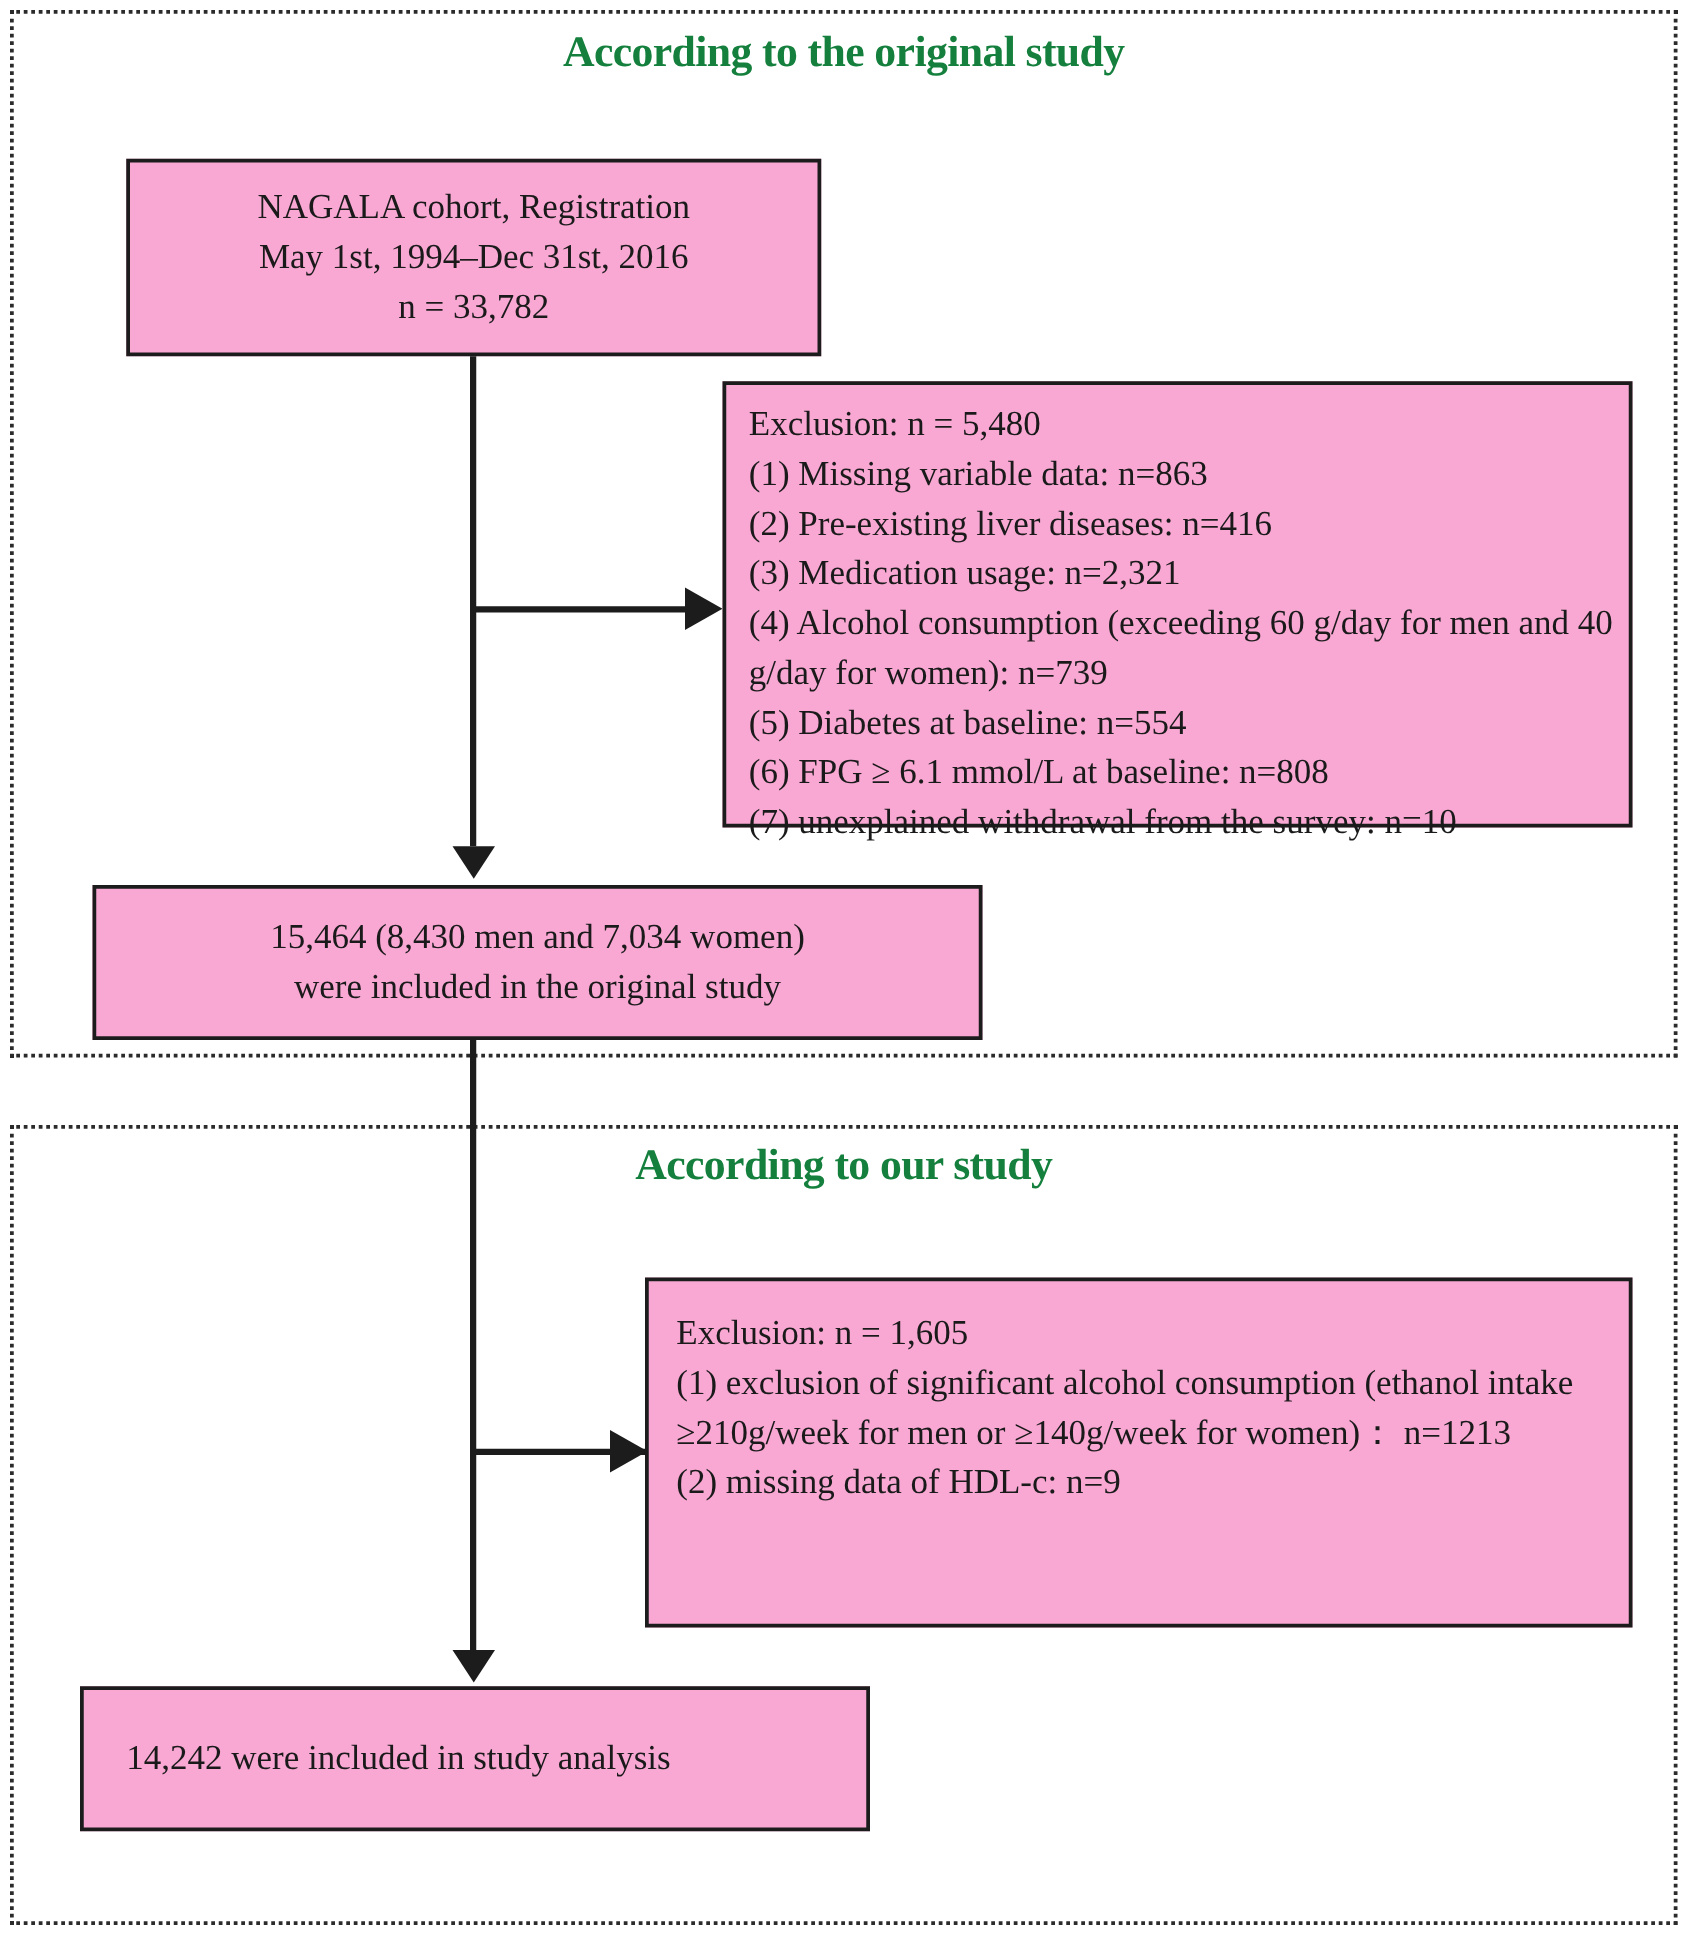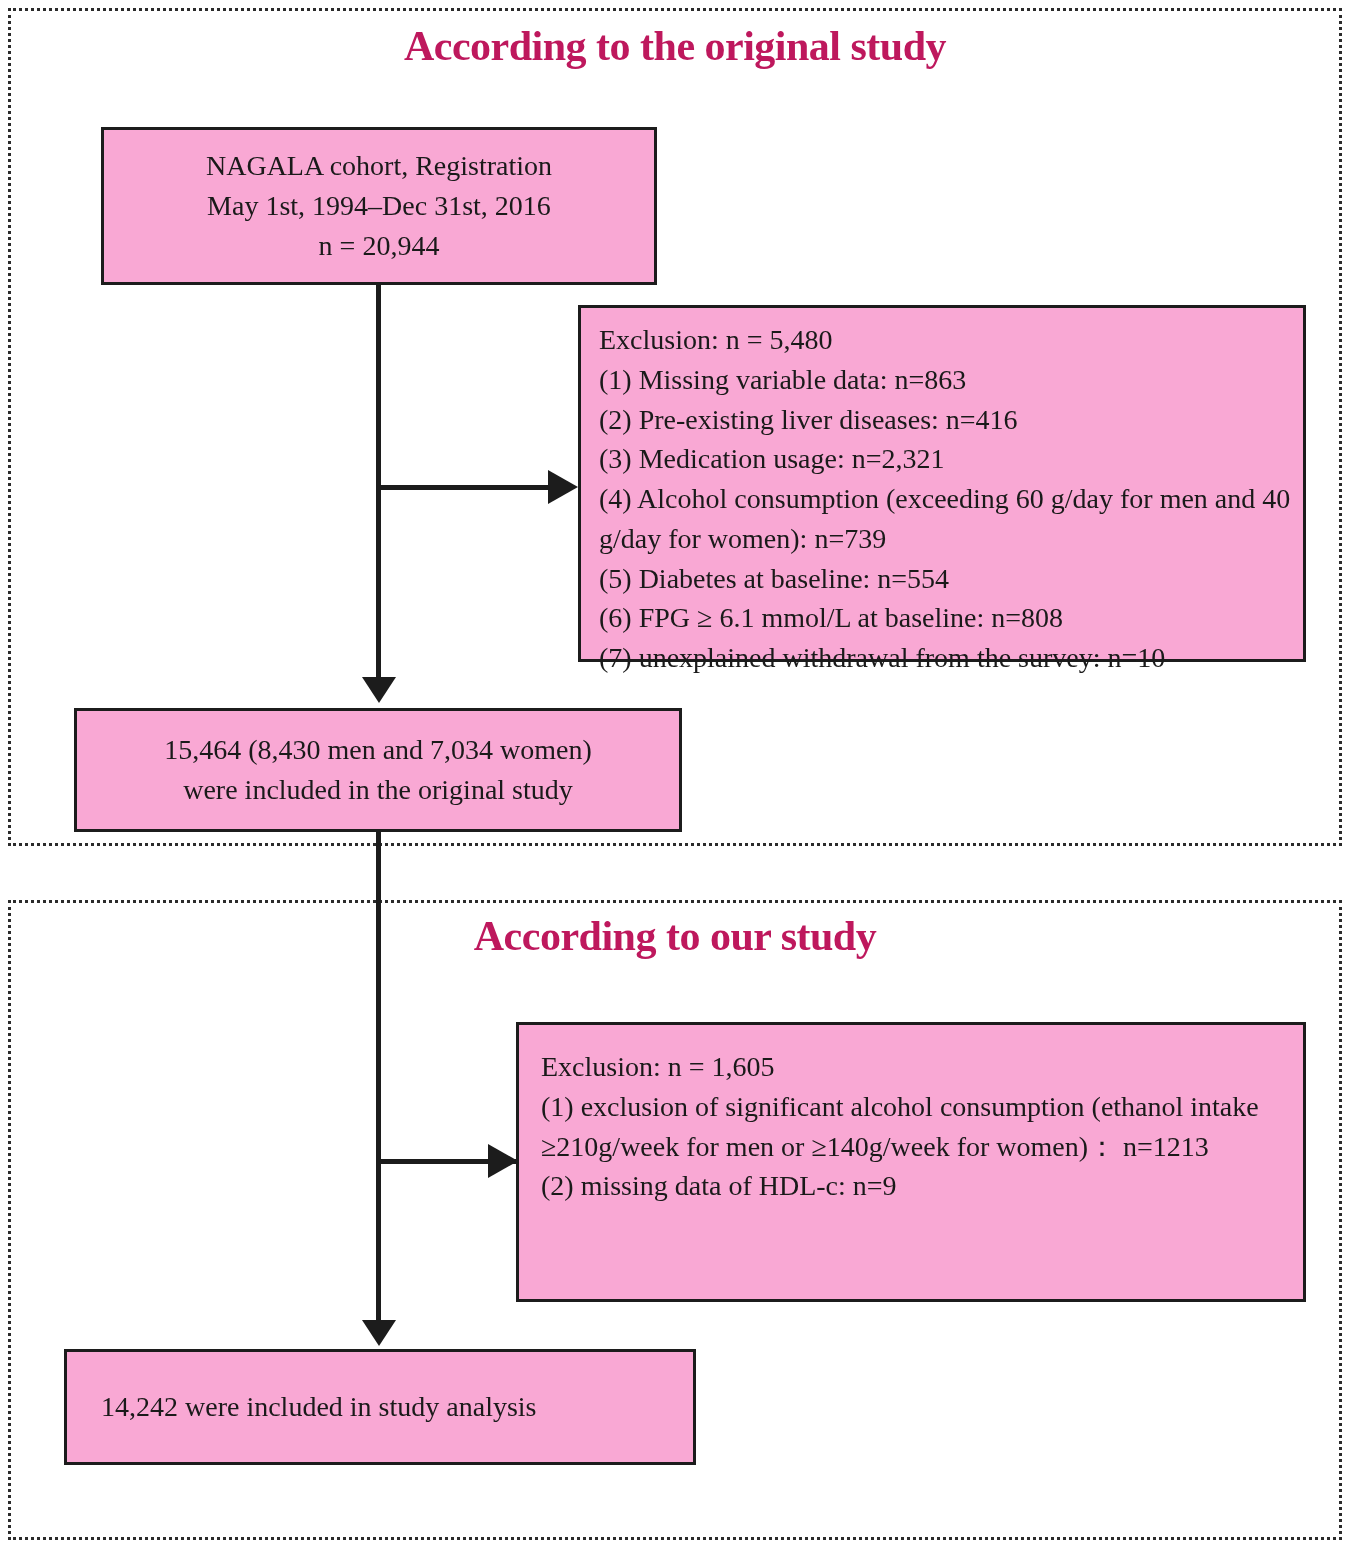--- a/index.html
+++ b/index.html
@@ -24,24 +24,24 @@
     box-sizing: border-box;
     background: transparent;
   }
   #section-original-frame { left: 8px;  top: 8px;   width: 1334px; height: 838px; }
   #section-our-frame      { left: 8px;  top: 900px; width: 1334px; height: 640px; }
 
   
   .section-title {
     position: absolute;
     font-weight: bold;
-    font-size: 42px;
+    font-size: 35px;
     letter-spacing: -0.5px;
     white-space: nowrap;
-    color: #be185d;
+    color: #15803d;
     font-family: "Liberation Serif", "DejaVu Serif", serif;
   }
   #title-original { left: 0; top: 22px;  width: 1350px; text-align: center; }
   #title-our      { left: 0; top: 912px; width: 1350px; text-align: center; }
 
   
   .node-box {
     position: absolute;
     box-sizing: border-box;
     border: 3px solid #1c1c1c;
@@ -58,21 +58,21 @@
   }
   #box-cohort .inner { width: 100%; }
 
   #box-exclusion-1 {
     left: 578px; top: 305px; width: 728px; height: 357px;
     padding: 12px 0 12px 18px;
   }
   #box-exclusion-1 .line { white-space: normal; }
 
   #box-included-original {
-    left: 74px; top: 708px; width: 608px; height: 124px;
+    left: 74px; top: 708px; width: 712px; height: 124px;
     display: flex; align-items: center; justify-content: center;
     text-align: center;
   }
   #box-included-original .inner { width: 100%; }
 
   #box-exclusion-2 {
     left: 516px; top: 1022px; width: 790px; height: 280px;
     padding: 22px 0 0 22px;
   }
 
@@ -130,21 +130,21 @@
 <div id="page">
 
   <div class="section-frame" id="section-original-frame"></div>
 
   <div class="section-title" id="title-original">According to the original study</div>
 
   <div class="node-box" id="box-cohort">
     <div class="inner">
       <div>NAGALA cohort, Registration</div>
       <div>May 1st, 1994–Dec 31st, 2016</div>
-      <div>n = 20,944</div>
+      <div>n = 33,782</div>
     </div>
   </div>
 
   <div class="vline" id="trunk-1"></div>
   <div class="arrow-down" id="arrow-trunk-1"></div>
   <div class="hline" id="branch-1"></div>
   <div class="arrow-right" id="arrow-branch-1"></div>
 
   <div class="node-box" id="box-exclusion-1">
     <div class="line">Exclusion: n = 5,480</div>

